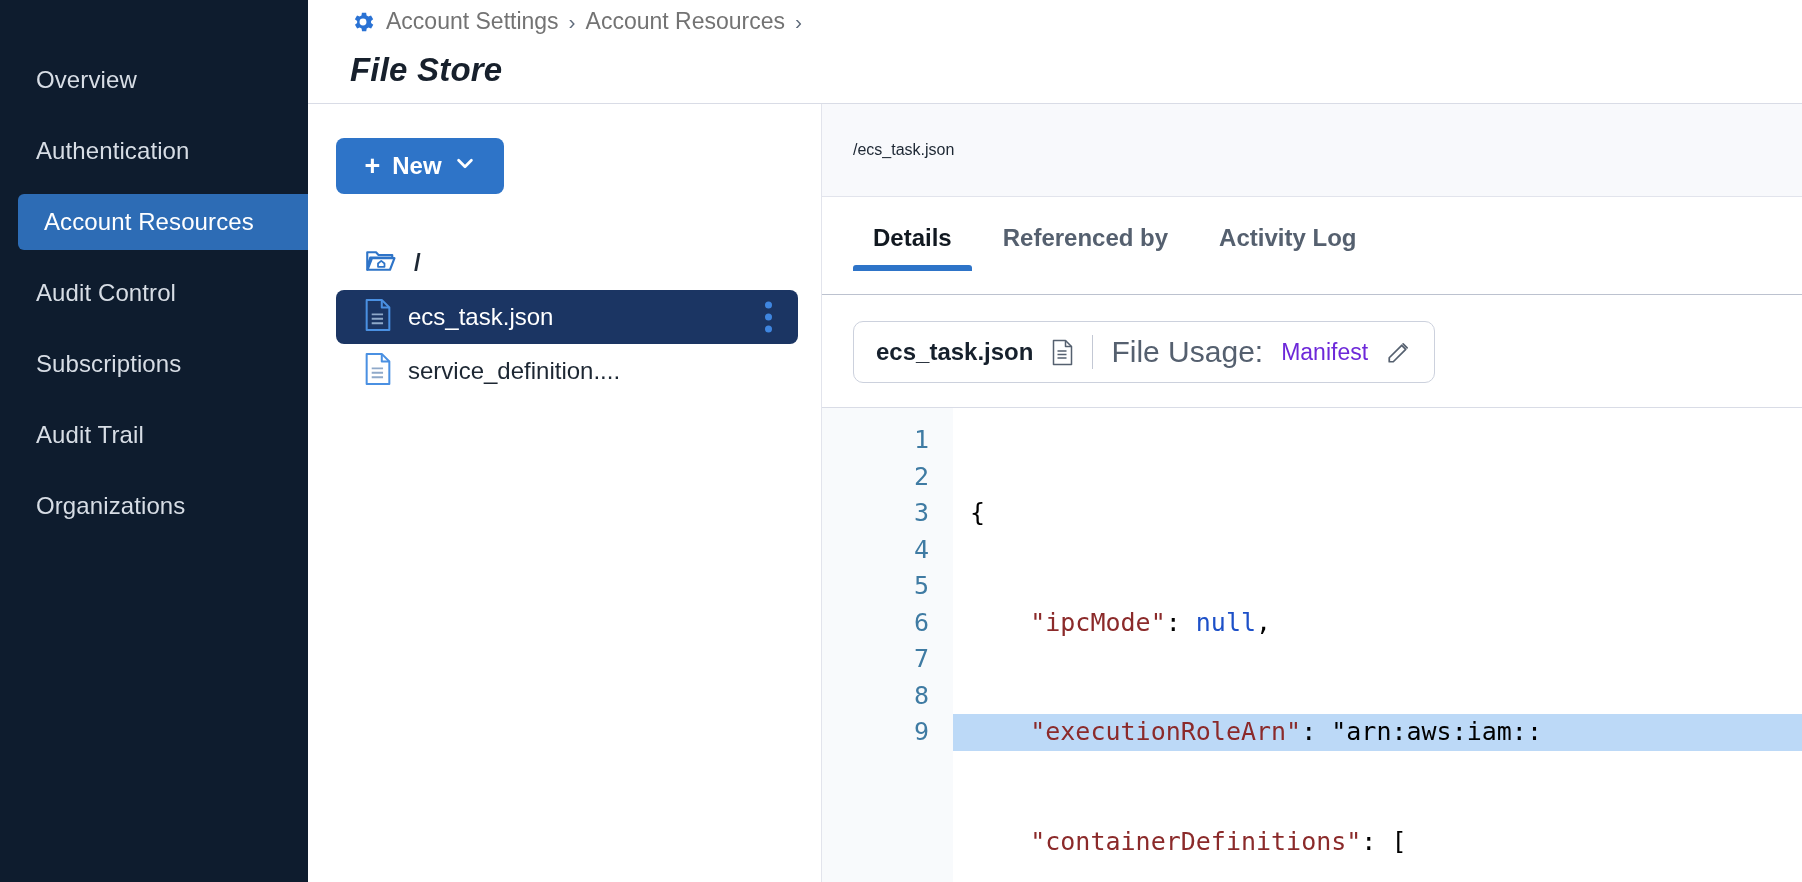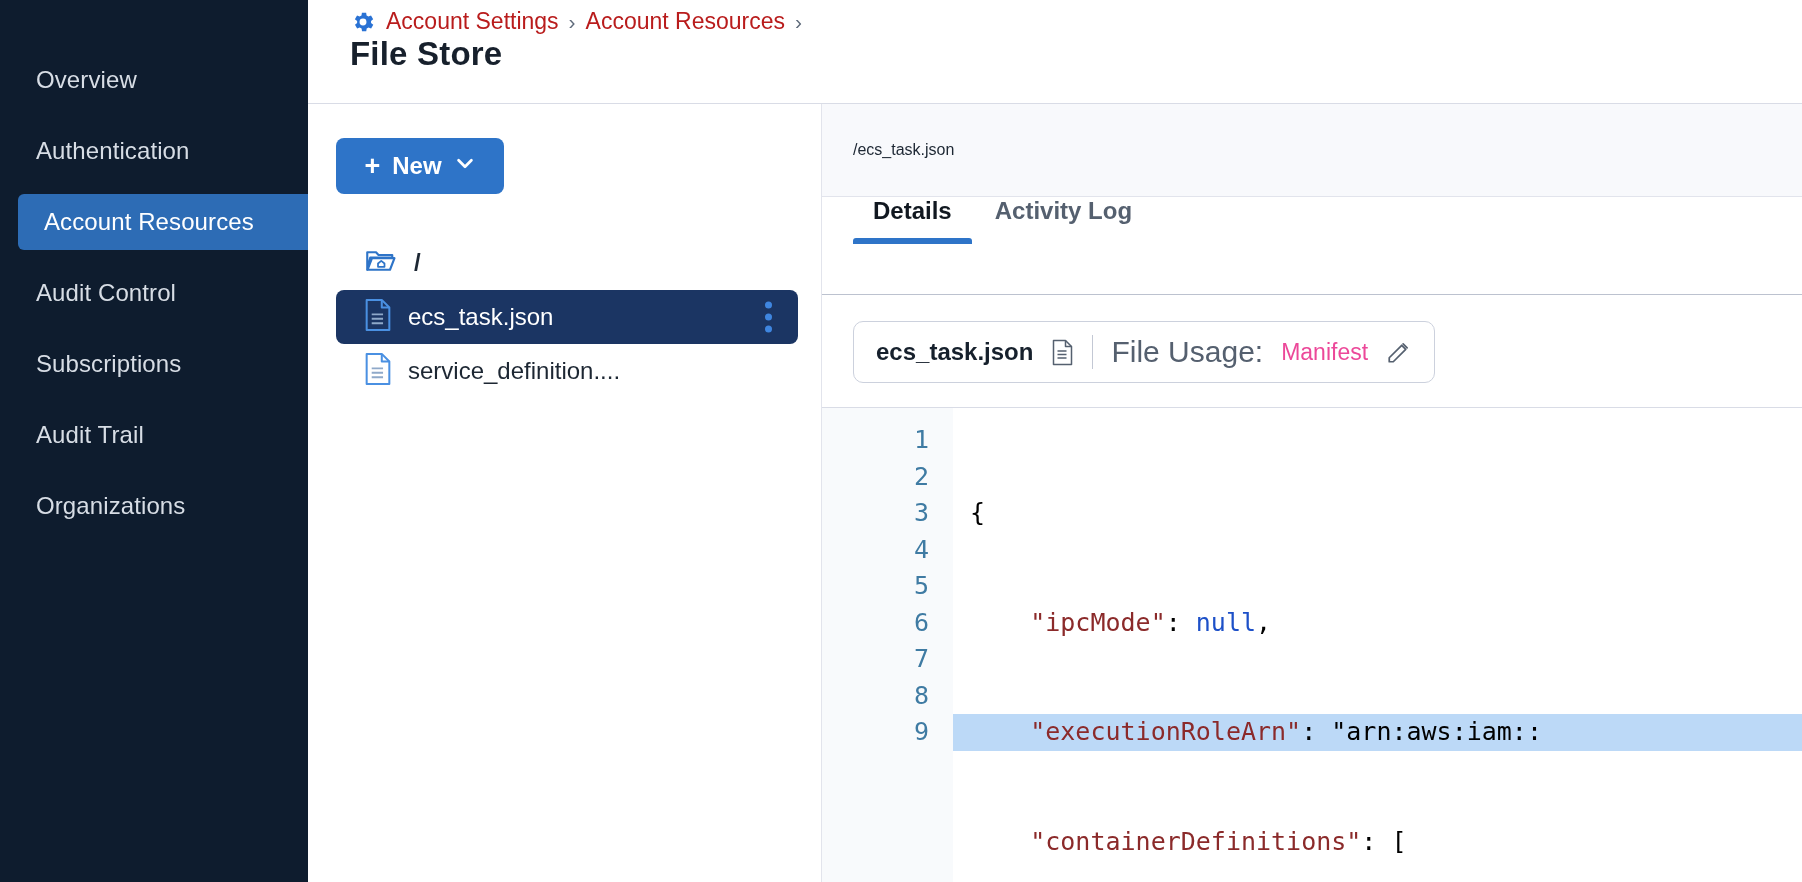--- a/index.html
+++ b/index.html
@@ -48,25 +48,25 @@
     position: relative;
     background: #fff;
   }
   .breadcrumb {
     display: flex; align-items: center;
     gap: 10px;
     padding-top: 8px;
     font-size: 23px;
   }
   .gear-icon { width: 26px; height: 26px; display: inline-block; color: #2a72d4; }
-  .crumb-link { color: #b91c1c; cursor: pointer; white-space: nowrap; text-align: center; }
+  .crumb-link { color: #737373; cursor: pointer; white-space: nowrap; text-align: center; }
   .crumb-sep { color: #5e6a7a; font-size: 21px; }
   .page-title {
     font-size: 33px; font-weight: bold; color: #17202c;
-    margin-top: 0; letter-spacing: .2px;
+    margin-top: 16px; letter-spacing: .2px; font-style: italic;
   }
 
   
   .body-split { flex: 1; display: flex; min-height: 0; }
 
   
   .tree-panel {
     width: 514px; min-width: 514px;
     background: #ffffff;
     border-right: 1px solid #e2e4ec;
@@ -121,22 +121,22 @@
   .path-bar {
     height: 93px; min-height: 93px;
     background: #f8f9fc;
     border-bottom: 1px solid #e2e4ec;
     display: flex; align-items: center;
     padding-left: 31px;
     font-size: 16px; color: #1d2733;
   }
   .tabs {
     height: 98px; min-height: 98px;
-    display: flex; align-items: flex-start;
-    gap: 3px;
+    display: flex; align-items: center;
+    gap: 11px;
     padding-left: 31px;
     border-bottom: 1px solid #bcc2cf;
   }
   .tab {
     font-size: 24px; font-weight: bold; color: #55606f;
     padding: 0 20px 16px 20px;
     cursor: pointer;
     position: relative;
     white-space: nowrap;
   }
@@ -150,21 +150,21 @@
   .usage-card {
     display: inline-flex; align-items: center; gap: 18px;
     border: 1px solid #ccd1dd; border-radius: 10px;
     height: 62px; padding: 0 22px;
     background: #fff;
   }
   .usage-file { font-size: 24px; font-weight: bold; color: #16202c; }
   .doc-icon { width: 23px; height: 27px; display: inline-block; color: #55606f; }
   .usage-div { width: 1px; height: 34px; background: #c3c8d4; }
   .usage-lbl { font-size: 30px; color: #55606f; }
-  .usage-val { font-size: 23px; color: #ec4899; }
+  .usage-val { font-size: 23px; color: #6d28d9; }
   .pencil-icon { width: 26px; height: 26px; color: #55606f; cursor: pointer; }
 
   
   .editor {
     flex: 1; min-height: 0; margin-top: 24px;
     border-top: 1px solid #d9dce6;
     display: flex; overflow: hidden;
     background: #ffffff;
   }
   .gutter {
@@ -289,20 +289,21 @@
             <span class="tree-label">service_definition....</span>
           </div>
         </div>
       </div>
 
       <div class="details-panel">
         <div class="path-bar">/ecs_task.json</div>
 
         <div class="tabs">
           <div class="tab active">Details</div>
+          <div class="tab">Referenced by</div>
           <div class="tab">Activity Log</div>
         </div>
 
         <div class="usage-wrap">
           <div class="usage-card">
             <span class="usage-file">ecs_task.json</span>
             <span class="doc-icon">
               <svg viewBox="0 0 22 27" width="23" height="27" fill="none" stroke="currentColor" stroke-width="1.5" stroke-linejoin="round">
                 <path d="M2 1.5h12l6 6v18H2z"></path>
                   <path d="M14 1.5v6h6"></path>

